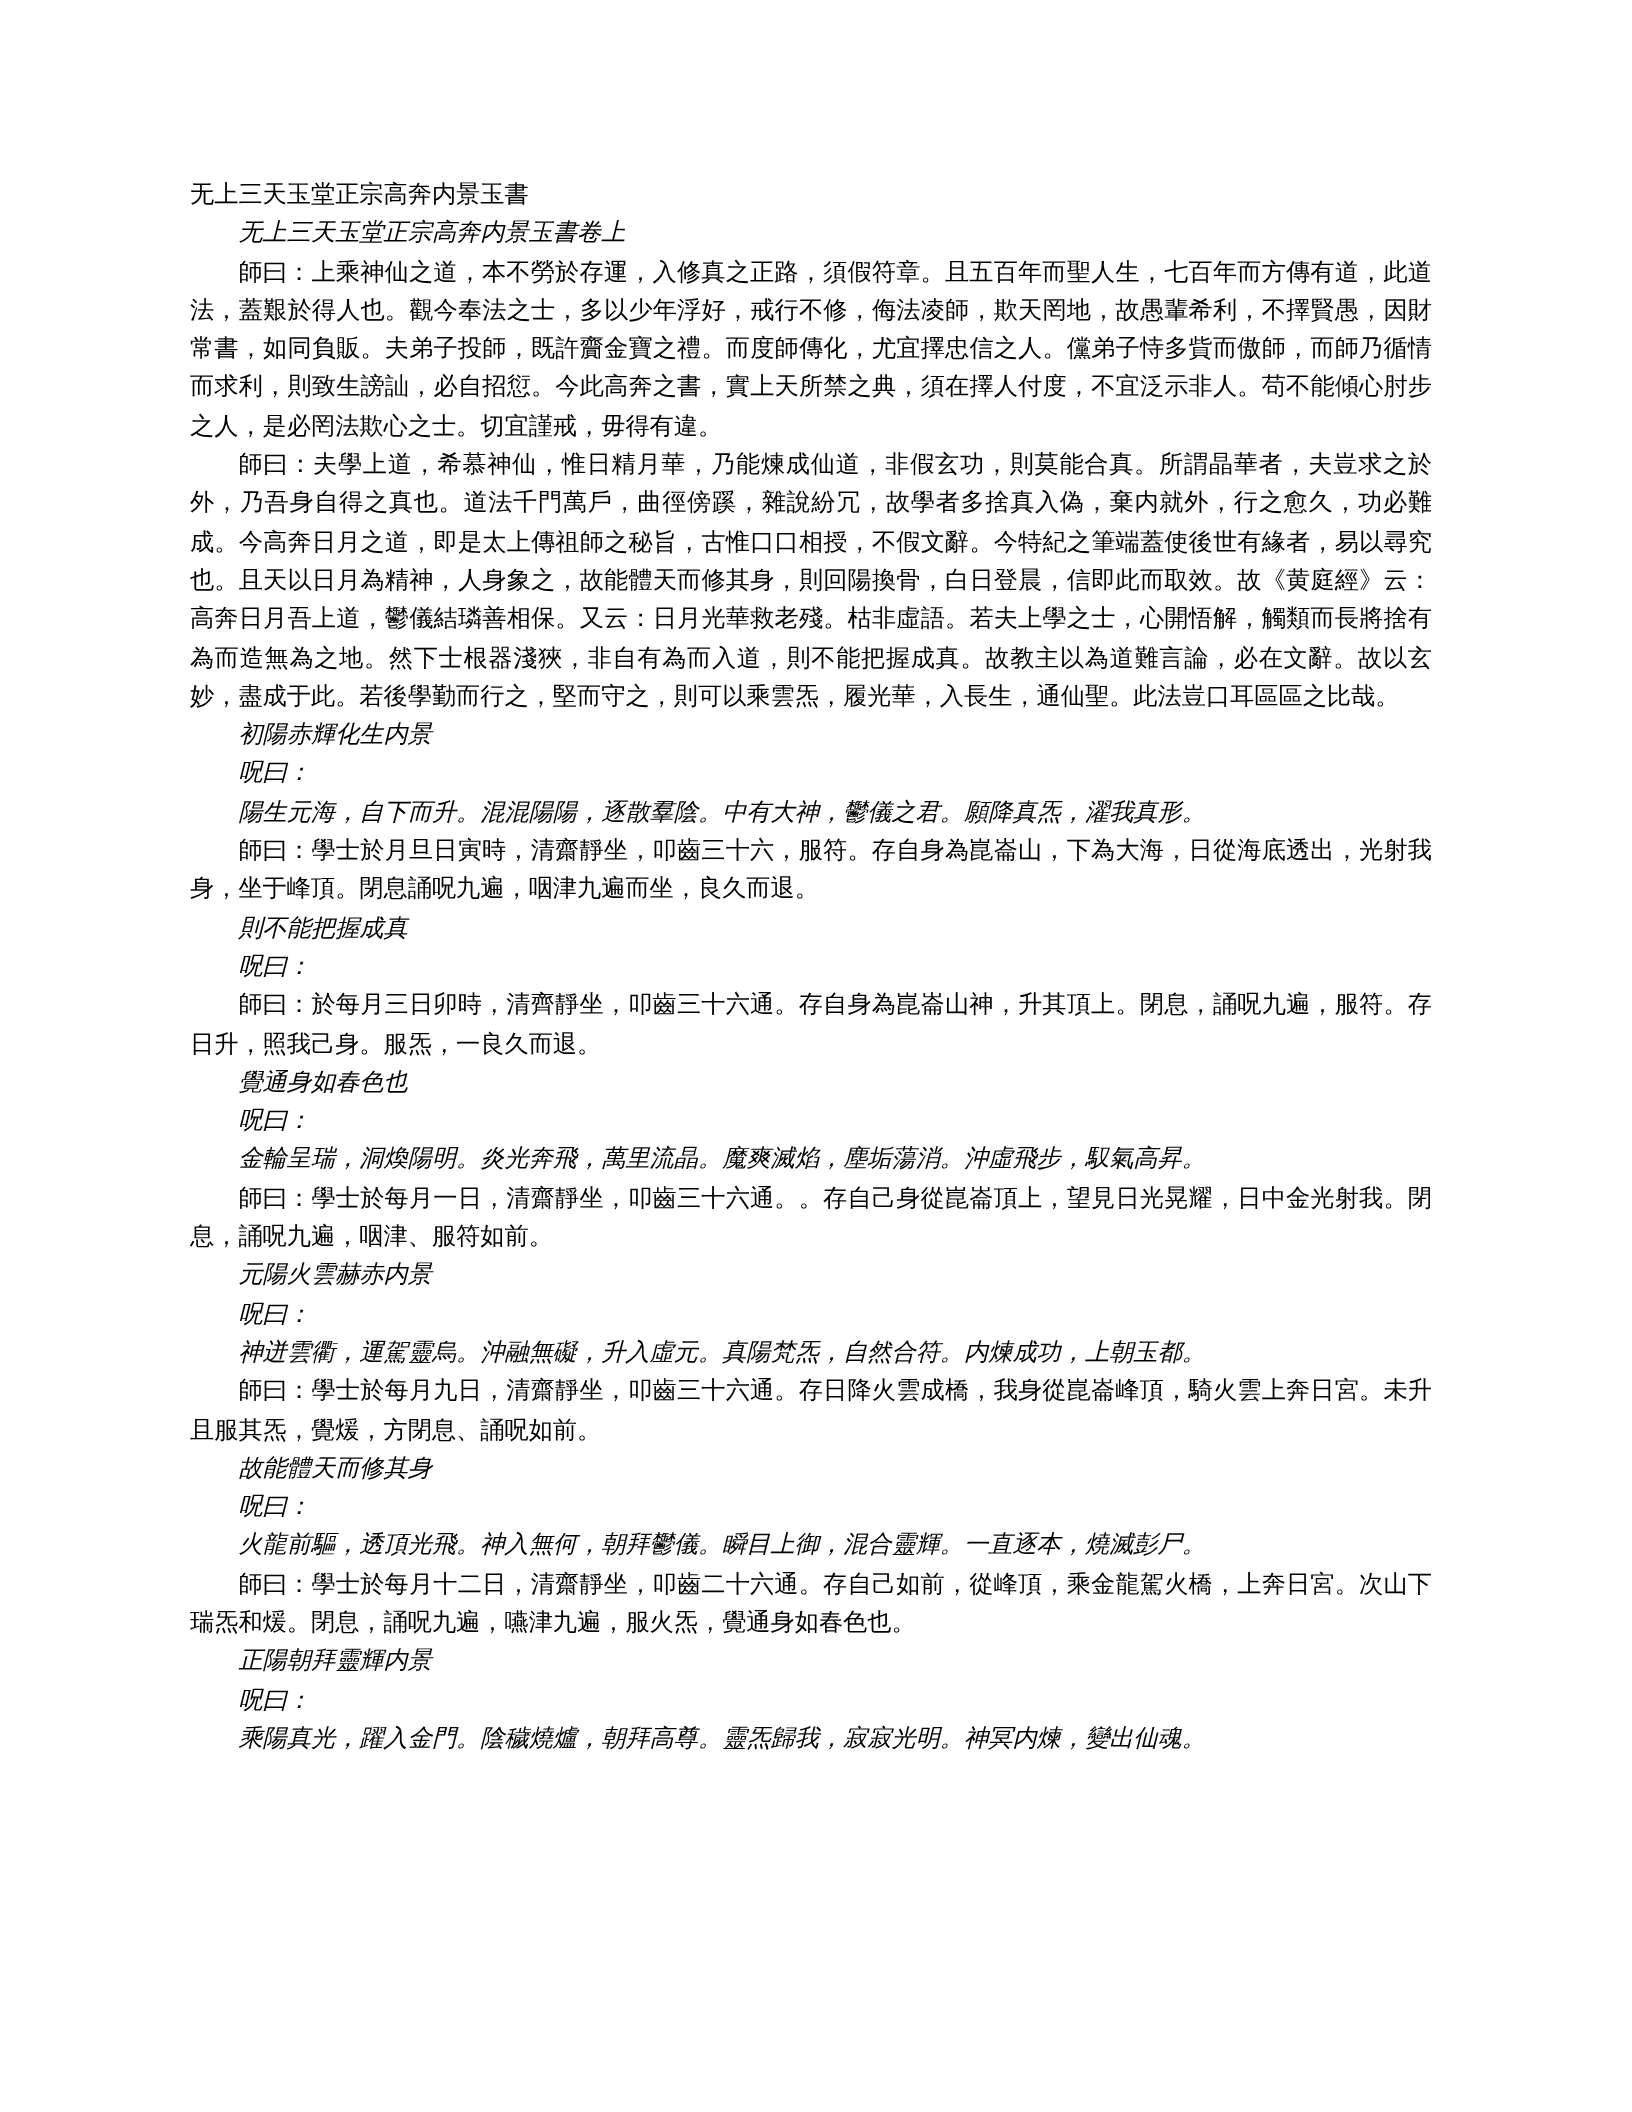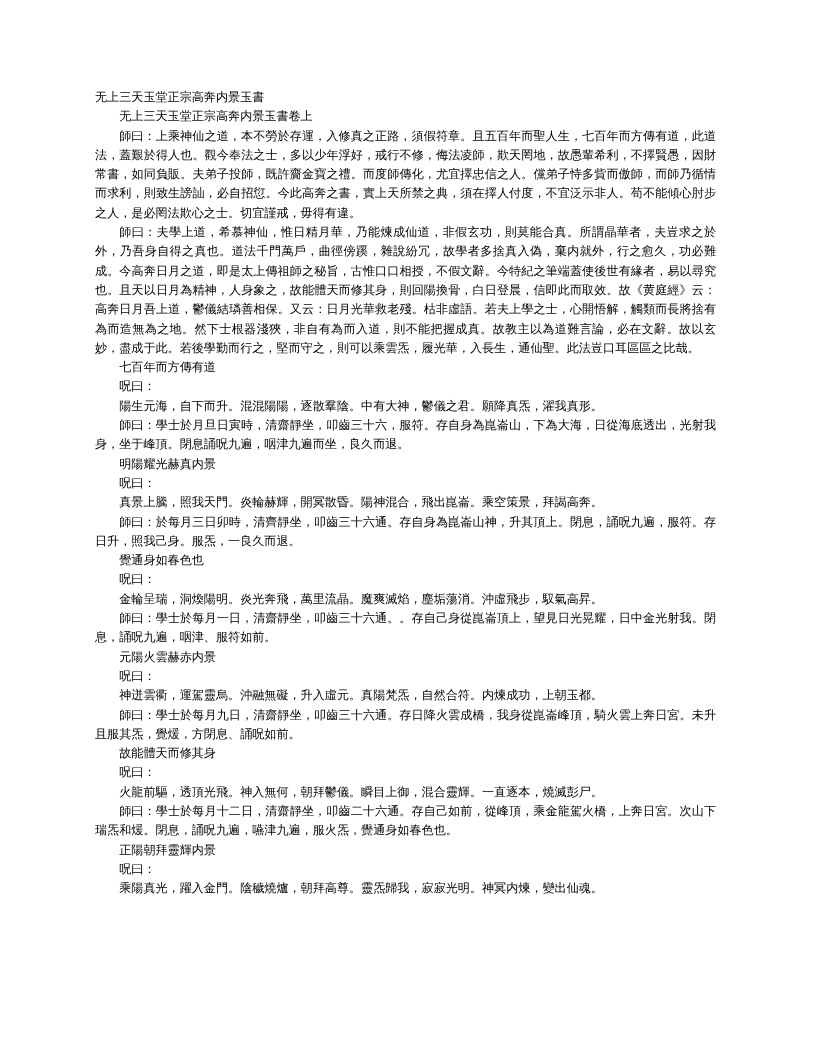--- a/index.html
+++ b/index.html
@@ -43,38 +43,38 @@
     margin: 0;
     text-indent: 0;
     text-align: left;
   }
   
   .para-short {
     margin: 0;
     text-indent: 2em;
     text-align: left;
     white-space: nowrap;
+    font-style: italic;
   }
 </style>
 </head>
 <body>
 
 <div class="page">
   <div class="doc-body" id="doc-body">
       <p class="para-flush">无上三天玉堂正宗高奔内景玉書</p>
       <p class="para-short">无上三天玉堂正宗高奔内景玉書卷上</p>
       <p class="para">師曰：上乘神仙之道，本不勞於存運，入修真之正路，須假符章。且五百年而聖人生，七百年而方傳有道，此道法，蓋艱於得人也。觀今奉法之士，多以少年浮好，戒行不修，侮法凌師，欺天罔地，故愚輩希利，不擇賢愚，因財常書，如同負販。夫弟子投師，既許齎金寶之禮。而度師傳化，尤宜擇忠信之人。儻弟子恃多貲而傲師，而師乃循情而求利，則致生謗訕，必自招愆。今此高奔之書，實上天所禁之典，須在擇人付度，不宜泛示非人。苟不能傾心肘步之人，是必罔法欺心之士。切宜謹戒，毋得有違。</p>
       <p class="para">師曰：夫學上道，希慕神仙，惟日精月華，乃能煉成仙道，非假玄功，則莫能合真。所謂晶華者，夫豈求之於外，乃吾身自得之真也。道法千門萬戶，曲徑傍蹊，雜說紛冗，故學者多捨真入偽，棄内就外，行之愈久，功必難成。今高奔日月之道，即是太上傳祖師之秘旨，古惟口口相授，不假文辭。今特紀之筆端蓋使後世有緣者，易以尋究也。且天以日月為精神，人身象之，故能體天而修其身，則回陽換骨，白日登晨，信即此而取效。故《黄庭經》云：高奔日月吾上道，鬱儀結璘善相保。又云：日月光華救老殘。枯非虛語。若夫上學之士，心開悟解，觸類而長將捨有為而造無為之地。然下士根器淺狹，非自有為而入道，則不能把握成真。故教主以為道難言論，必在文辭。故以玄妙，盡成于此。若後學勤而行之，堅而守之，則可以乘雲炁，履光華，入長生，通仙聖。此法豈口耳區區之比哉。</p>
-      <p class="para-short">七百年而方傳有道</p>
+      <p class="para-short">初陽赤輝化生内景</p>
       <p class="para-short">呪曰：</p>
       <p class="para-short">陽生元海，自下而升。混混陽陽，逐散羣陰。中有大神，鬱儀之君。願降真炁，濯我真形。</p>
       <p class="para">師曰：學士於月旦日寅時，清齋靜坐，叩齒三十六，服符。存自身為崑崙山，下為大海，日從海底透出，光射我身，坐于峰頂。閉息誦呪九遍，咽津九遍而坐，良久而退。</p>
-      <p class="para-short">明陽耀光赫真内景</p>
+      <p class="para-short">則不能把握成真</p>
       <p class="para-short">呪曰：</p>
-      <p class="para-short">真景上騰，照我天門。炎輪赫輝，開冥散昏。陽神混合，飛出崑崙。乘空策景，拜謁高奔。</p>
       <p class="para">師曰：於每月三日卯時，清齊靜坐，叩齒三十六通。存自身為崑崙山神，升其頂上。閉息，誦呪九遍，服符。存日升，照我己身。服炁，一良久而退。</p>
       <p class="para-short">覺通身如春色也</p>
       <p class="para-short">呪曰：</p>
       <p class="para-short">金輪呈瑞，洞煥陽明。炎光奔飛，萬里流晶。魔爽滅焰，塵垢蕩消。沖虛飛步，馭氣高昇。</p>
       <p class="para">師曰：學士於每月一日，清齋靜坐，叩齒三十六通。。存自己身從崑崙頂上，望見日光晃耀，日中金光射我。閉息，誦呪九遍，咽津、服符如前。</p>
       <p class="para-short">元陽火雲赫赤内景</p>
       <p class="para-short">呪曰：</p>
       <p class="para-short">神迸雲衢，運駕靈烏。沖融無礙，升入虛元。真陽梵炁，自然合符。内煉成功，上朝玉都。</p>
       <p class="para">師曰：學士於每月九日，清齋靜坐，叩齒三十六通。存日降火雲成橋，我身從崑崙峰頂，騎火雲上奔日宮。未升且服其炁，覺煖，方閉息、誦呪如前。</p>
       <p class="para-short">故能體天而修其身</p>

